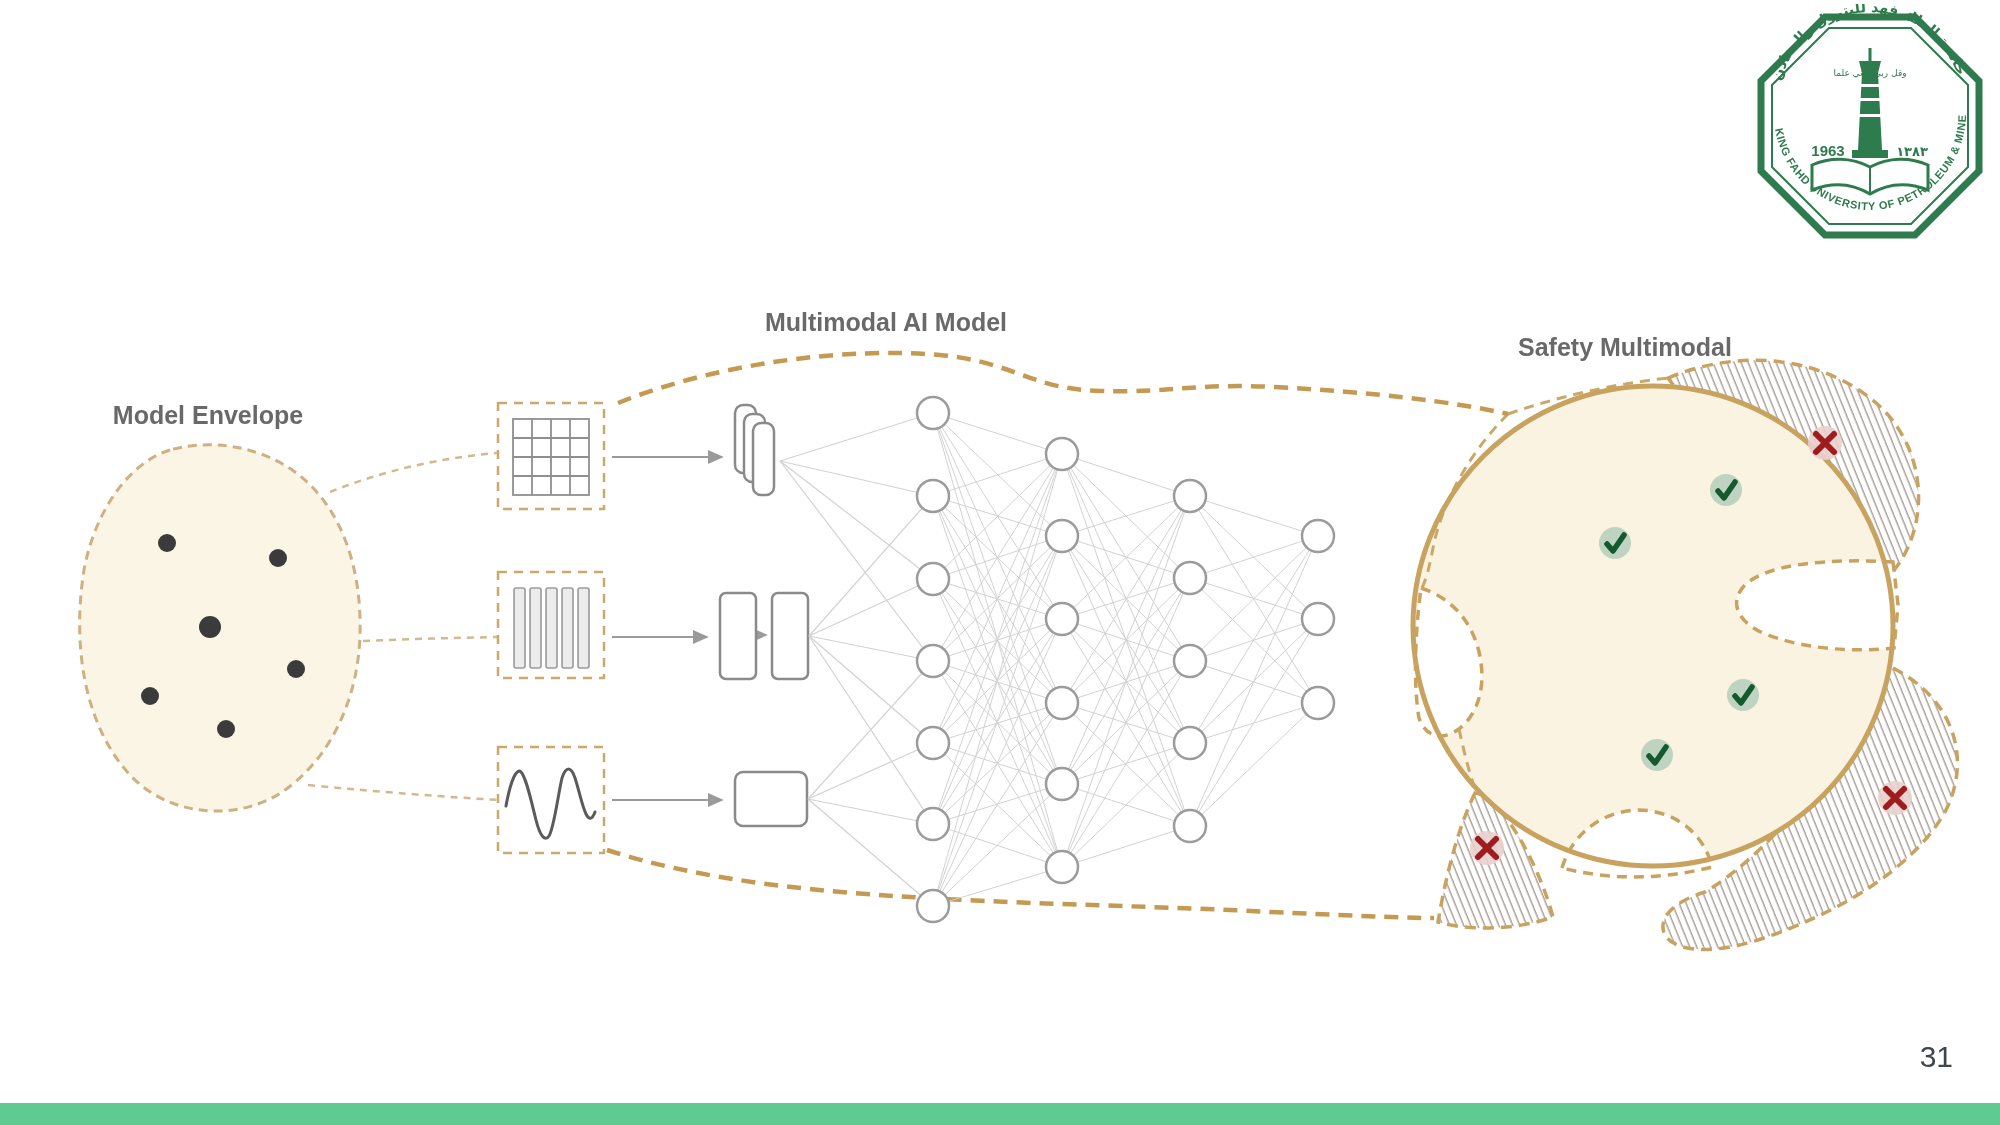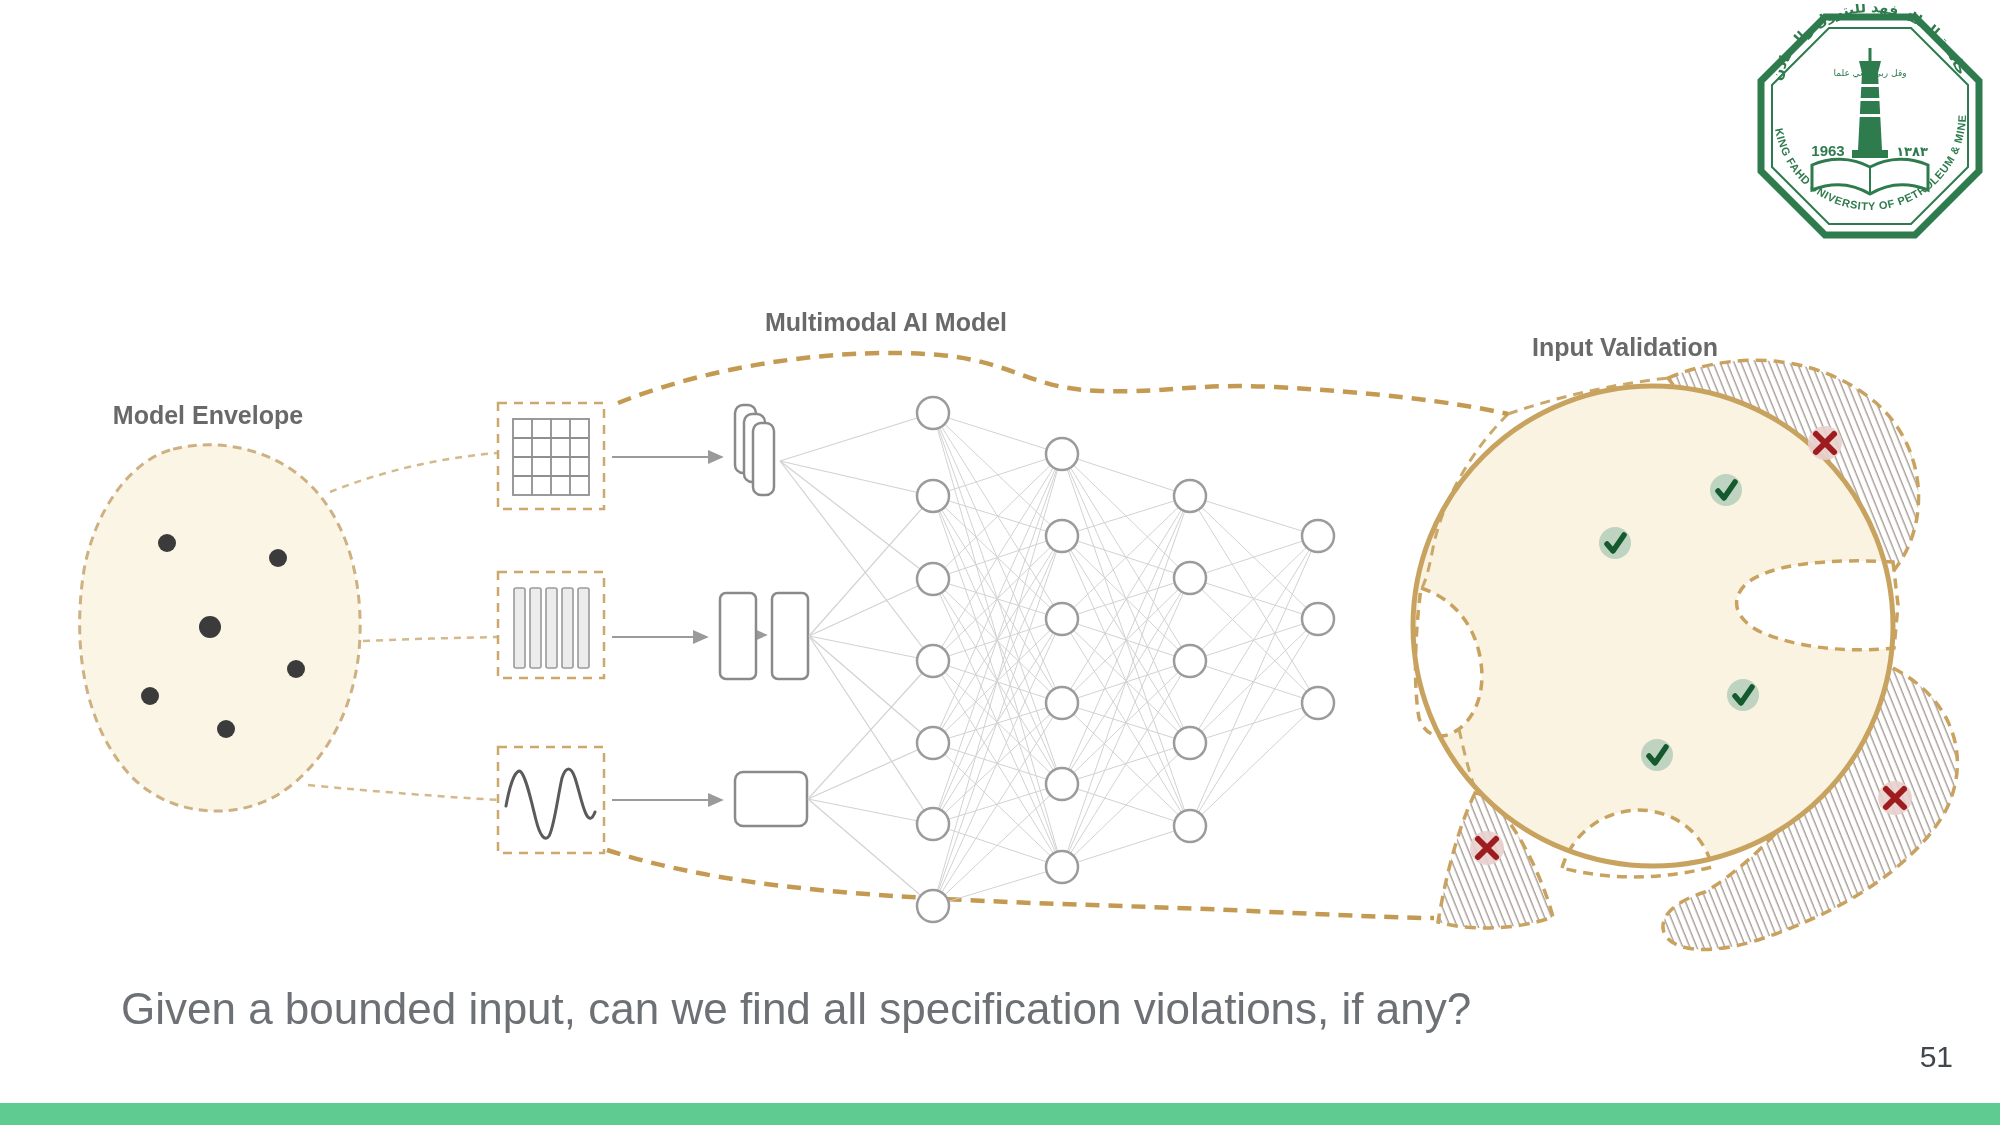--- a/index.html
+++ b/index.html
@@ -302,17 +302,16 @@
     </g>
     <text x="80" y="152" text-anchor="middle" font-family="Liberation Sans, sans-serif" font-size="15" font-weight="bold" fill="#2e7b4e">1963</text>
     <text x="164" y="152" text-anchor="middle" font-family="DejaVu Sans, sans-serif" font-size="13" font-weight="bold" fill="#2e7b4e">١٣٨٣</text>
     <path d="M 122,163 C 103,153 82,153 64,161 L 64,186 C 84,178 104,179 122,190
              C 140,179 160,178 180,186 L 180,161 C 162,153 141,153 122,163 Z" fill="#ffffff" stroke="#2e7b4e" stroke-width="3"></path>
     <line x1="122" y1="164" x2="122" y2="189" stroke="#2e7b4e" stroke-width="2"></line>
   </svg>
 
   <div class="diagram-label" id="lbl-env">Model Envelope</div>
   <div class="diagram-label" id="lbl-model">Multimodal AI Model</div>
-  <div class="diagram-label" id="lbl-safety">Input Validation</div>
-  <div class="question">Given a bounded input, can we find all specification violations, if any?</div>
-  <div class="pagenum">51</div>
+  <div class="diagram-label" id="lbl-safety">Safety Multimodal</div>
+  <div class="pagenum">31</div>
   <div class="greenbar"></div>
 </div>
 
 </body></html>

